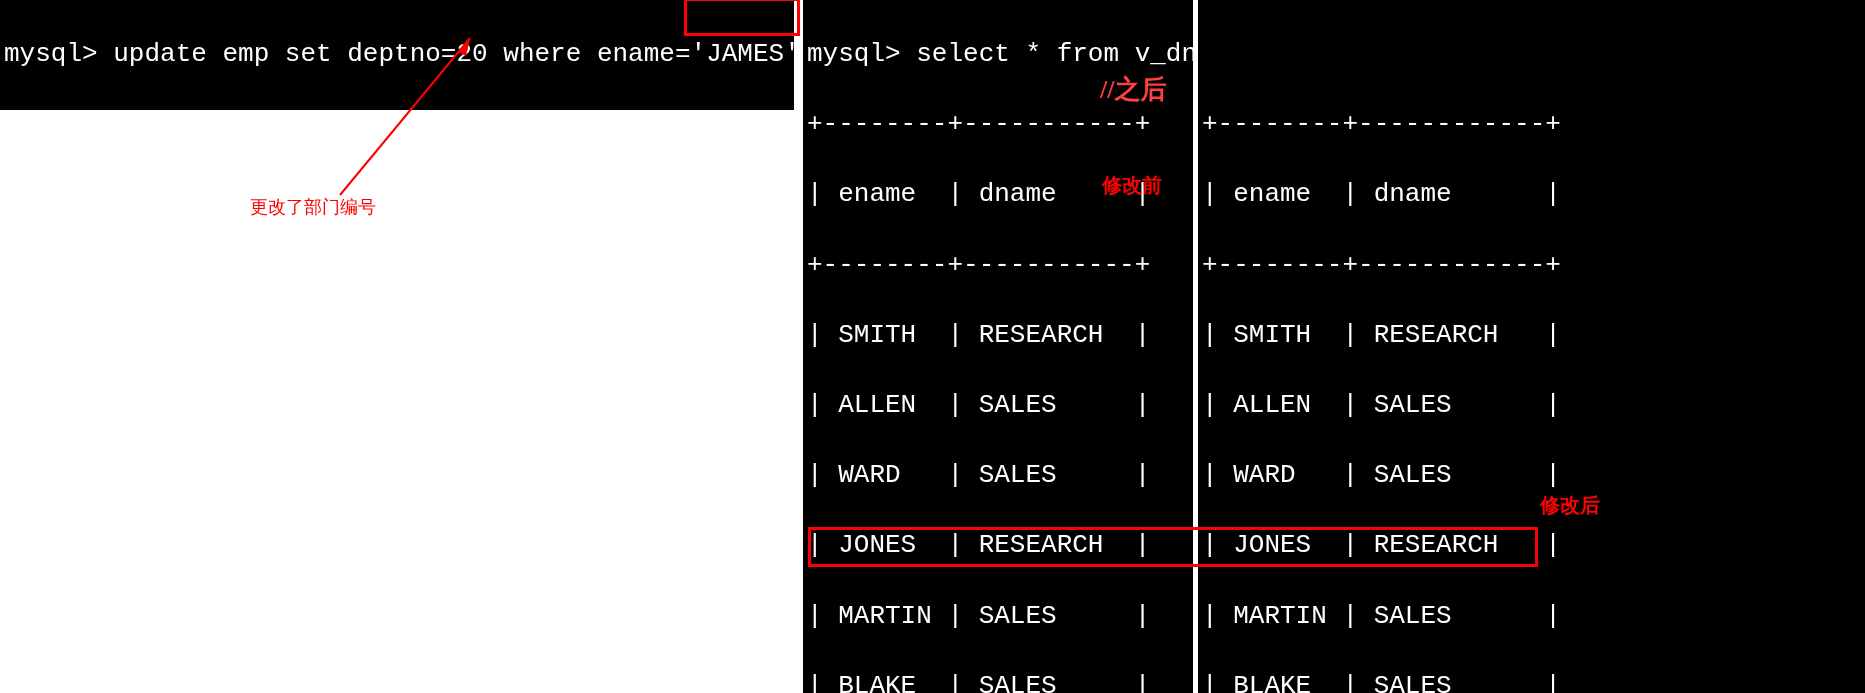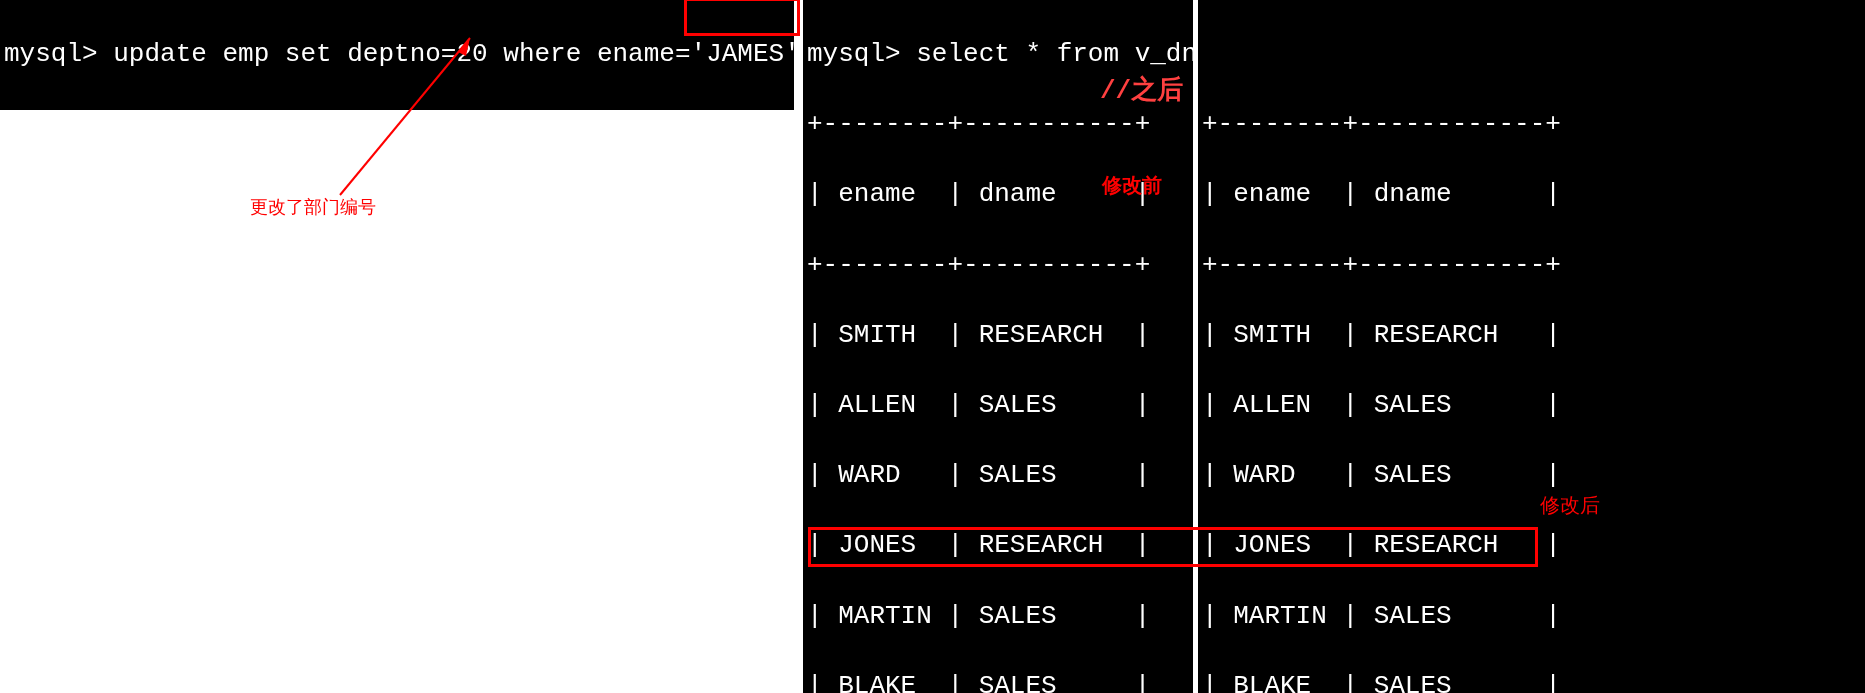--- a/index.html
+++ b/index.html
@@ -46,21 +46,21 @@
   .red-text {
     position: absolute;
     color: #ff0000;
     font-family: "Microsoft YaHei", sans-serif;
     font-size: 18px;
     white-space: nowrap;
   }
   .red-slash {
     position: absolute;
     color: #ff4040;
-    font-family: Liberation Mono, monospace;
+    font-family: Liberation Serif, serif;
     font-size: 26px;
     font-weight: bold;
     white-space: nowrap;
   }
   svg.arrow {
     position: absolute;
     pointer-events: none;
   }
   .row { display: block; }
 </style>
@@ -119,15 +119,15 @@
 
 
 
 
 
 
 
 
 </div>
 
-<div class="red-text" style="left:1540px; top:492px; font-size:20px;">修改后</div>
+<div class="red-text" style="left:1540px; top:492px; font-size:20px;font-weight:bold;">修改后</div>
 
 <div class="red-box" style="left:808px; top:527px; width:730px; height:40px;"></div>
 
 </body></html>

